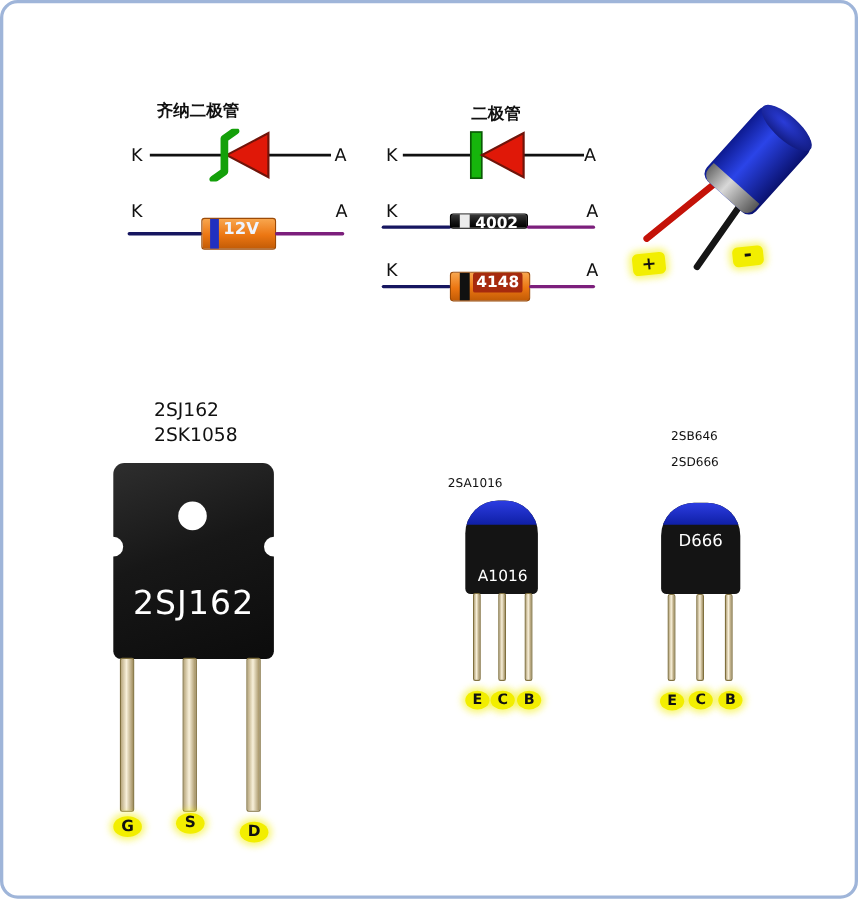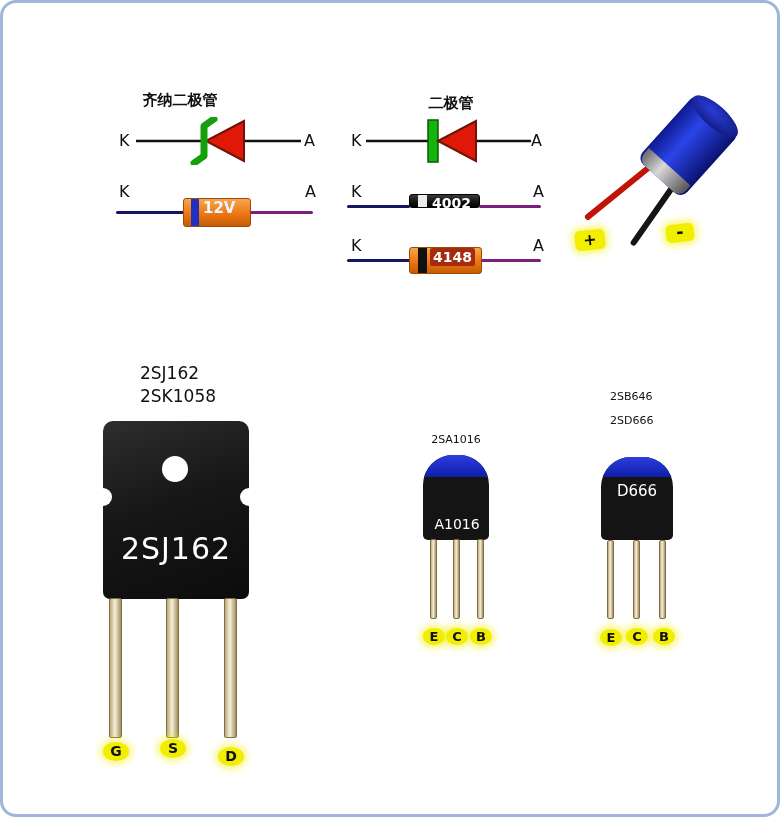--- a/index.html
+++ b/index.html
@@ -121,21 +121,21 @@
   <div class="pkg-label" style="left:100px; top:528px; width:146px; font-size:30px; letter-spacing:1px;">2SJ162</div>
 
   <div class="leg" style="left:106px; top:595px; width:13px; height:140px;"></div>
   <div class="leg" style="left:163px; top:595px; width:13px; height:140px;"></div>
   <div class="leg" style="left:221px; top:595px; width:13px; height:140px;"></div>
 
   <div class="pinlab big" style="left:100px; top:739px;">G</div>
   <div class="pinlab big" style="left:157px; top:736px;">S</div>
   <div class="pinlab big" style="left:215px; top:744px;">D</div>
 
-  <div class="part-title small" style="left:412px; top:430px; width:82px; text-align:center;">2SA1016</div>
+  <div class="part-title small" style="left:388px; top:430px; width:82px; text-align:center;">2SA1016</div>
 
   <div class="to92" style="left:420px; top:452px; width:66px; height:85px; border-radius:30px 30px 5px 5px;">
     <div class="cap-blue" style="height:22px; border-radius:30px 30px 0 0;"></div>
   </div>
   <div class="pkg-label" style="left:420px; top:513px; width:68px; font-size:14px;">A1016</div>
 
   <div class="leg" style="left:427px; top:536px; width:7px; height:80px;"></div>
   <div class="leg" style="left:450px; top:536px; width:7px; height:80px;"></div>
   <div class="leg" style="left:474px; top:536px; width:7px; height:80px;"></div>
 

